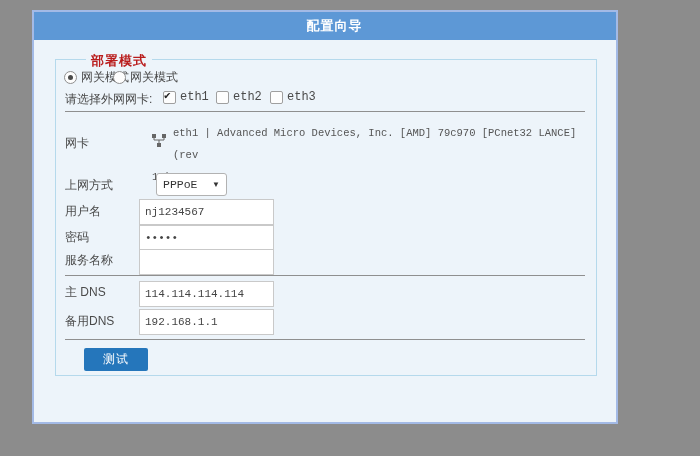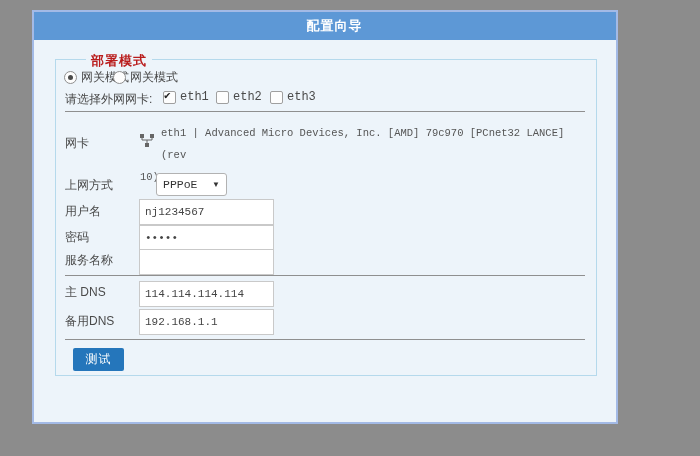--- a/index.html
+++ b/index.html
@@ -42,21 +42,21 @@
   .checkbox{
     width:11px;height:11px;border:1px solid #9f9f9f;border-radius:2px;
     background:#fdfdfd;margin-right:4px;position:relative;flex:none;
   }
   .checkbox.on::after{
     content:"\2714";position:absolute;left:0px;top:-3px;
     font-size:11px;color:#222;
   }
   .divider{position:absolute;left:9px;width:520px;height:1px;background:#8f8f8f;}
   .nic-value{
-    position:absolute;left:84px;top:62px;width:452px;
+    position:absolute;left:96px;top:62px;width:452px;
     font-size:10.5px;line-height:22px;color:#555;
   }
   .nic-line1{display:flex;align-items:center;}
   .nic-icon{margin-right:7px;flex:none;display:inline-block;}
   .selectbox{
     position:absolute;left:84px;top:113px;width:71px;height:23px;
     box-sizing:border-box;border:1px solid #b2b2b2;border-radius:3px;
     background:#ffffff;display:flex;align-items:center;justify-content:space-between;
     padding:0 6px;font-size:11.5px;color:#333;cursor:default;margin-left:16px;
   }
@@ -64,21 +64,21 @@
   .field{
     position:absolute;left:83px;width:135px;height:21px;
     box-sizing:border-box;border:1px solid #c9c9c9;background:#ffffff;
     font-size:11px;color:#444;padding:12px 5px;outline:none;
   }
   .btn{
     border:none;background:#2576bb;color:#ffffff;
     font-family:"Liberation Sans", sans-serif;font-size:12px;
     cursor:pointer;border-radius:2px;letter-spacing:1px;
   }
-  .test-btn{position:absolute;left:17px;top:288px;width:51px;height:23px;}
+  .test-btn{position:absolute;left:28px;top:288px;width:64px;height:23px;}
   .next-btn{position:absolute;left:499px;top:350px;width:66px;height:25px;}
 </style>
 </head>
 <body>
 
 <div class="dialog">
   <div class="titlebar">
     <span>配置向导</span>
   </div>
 

